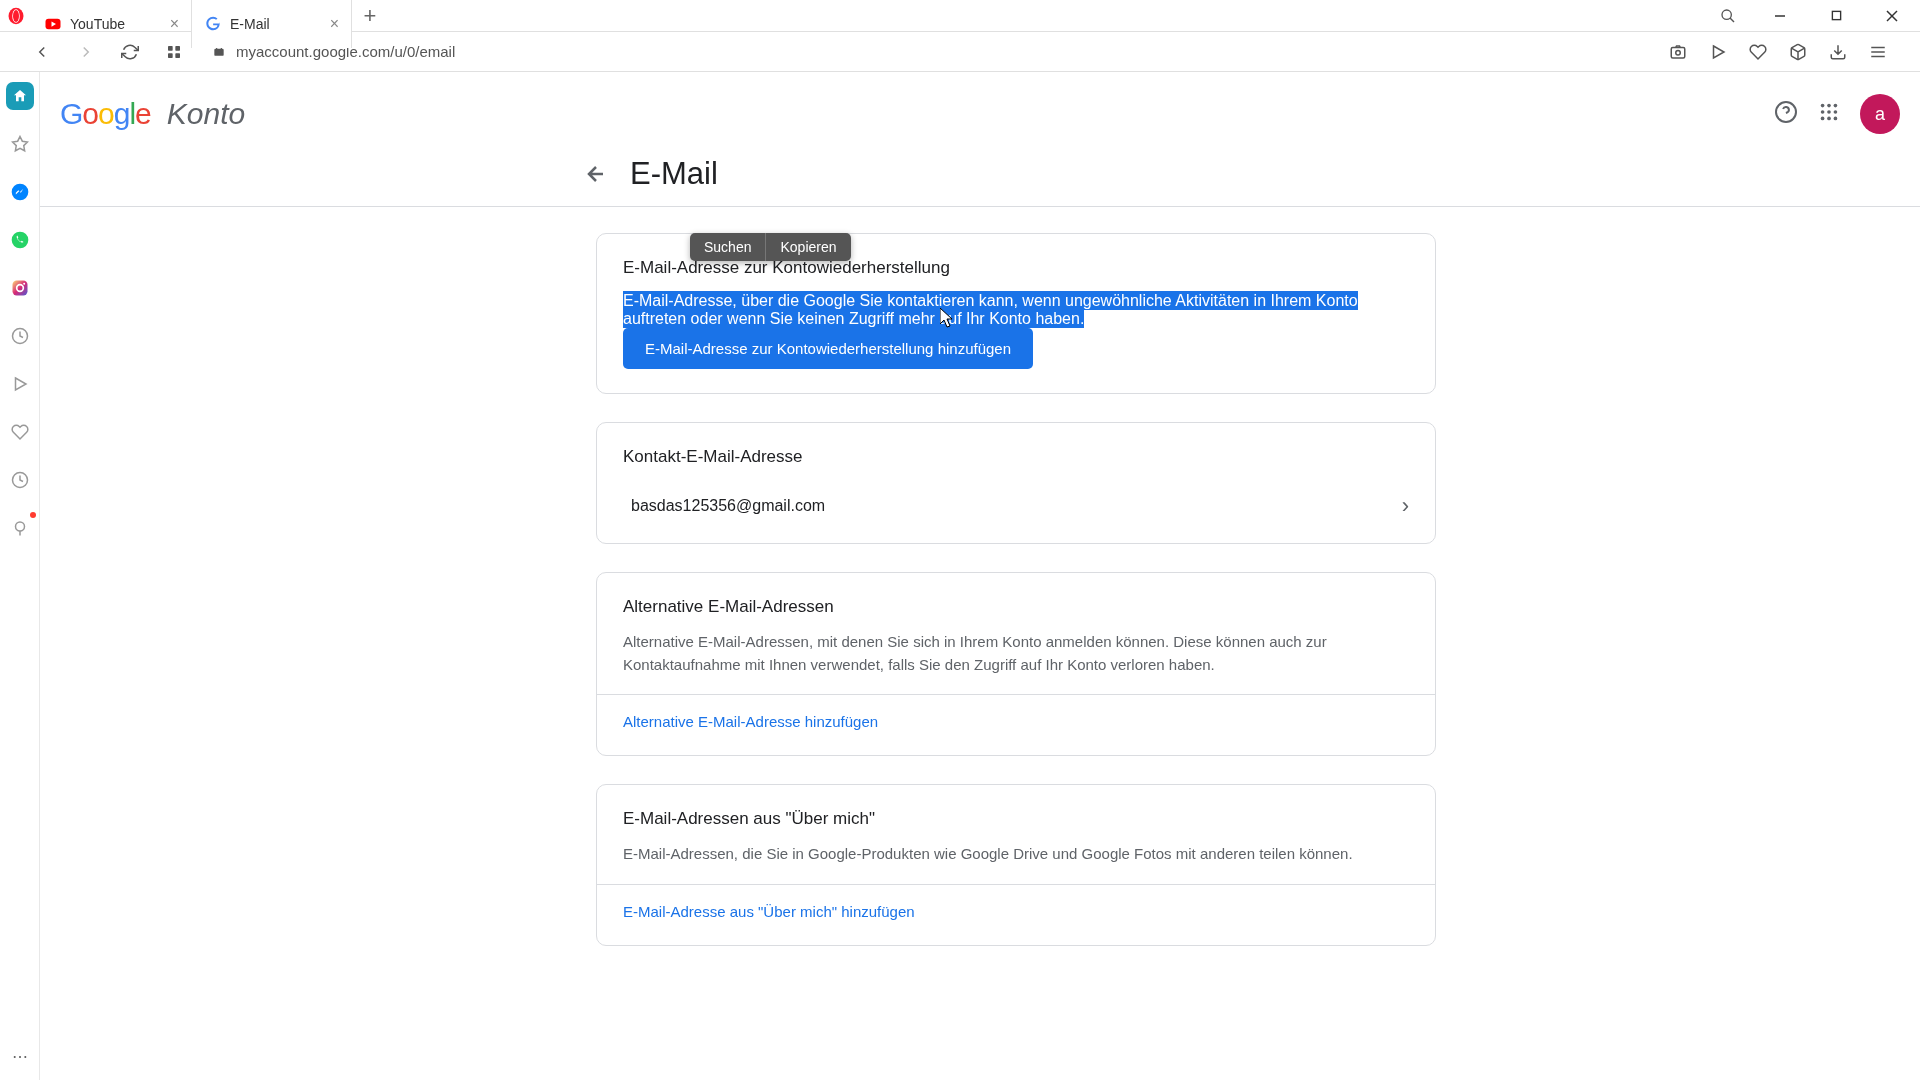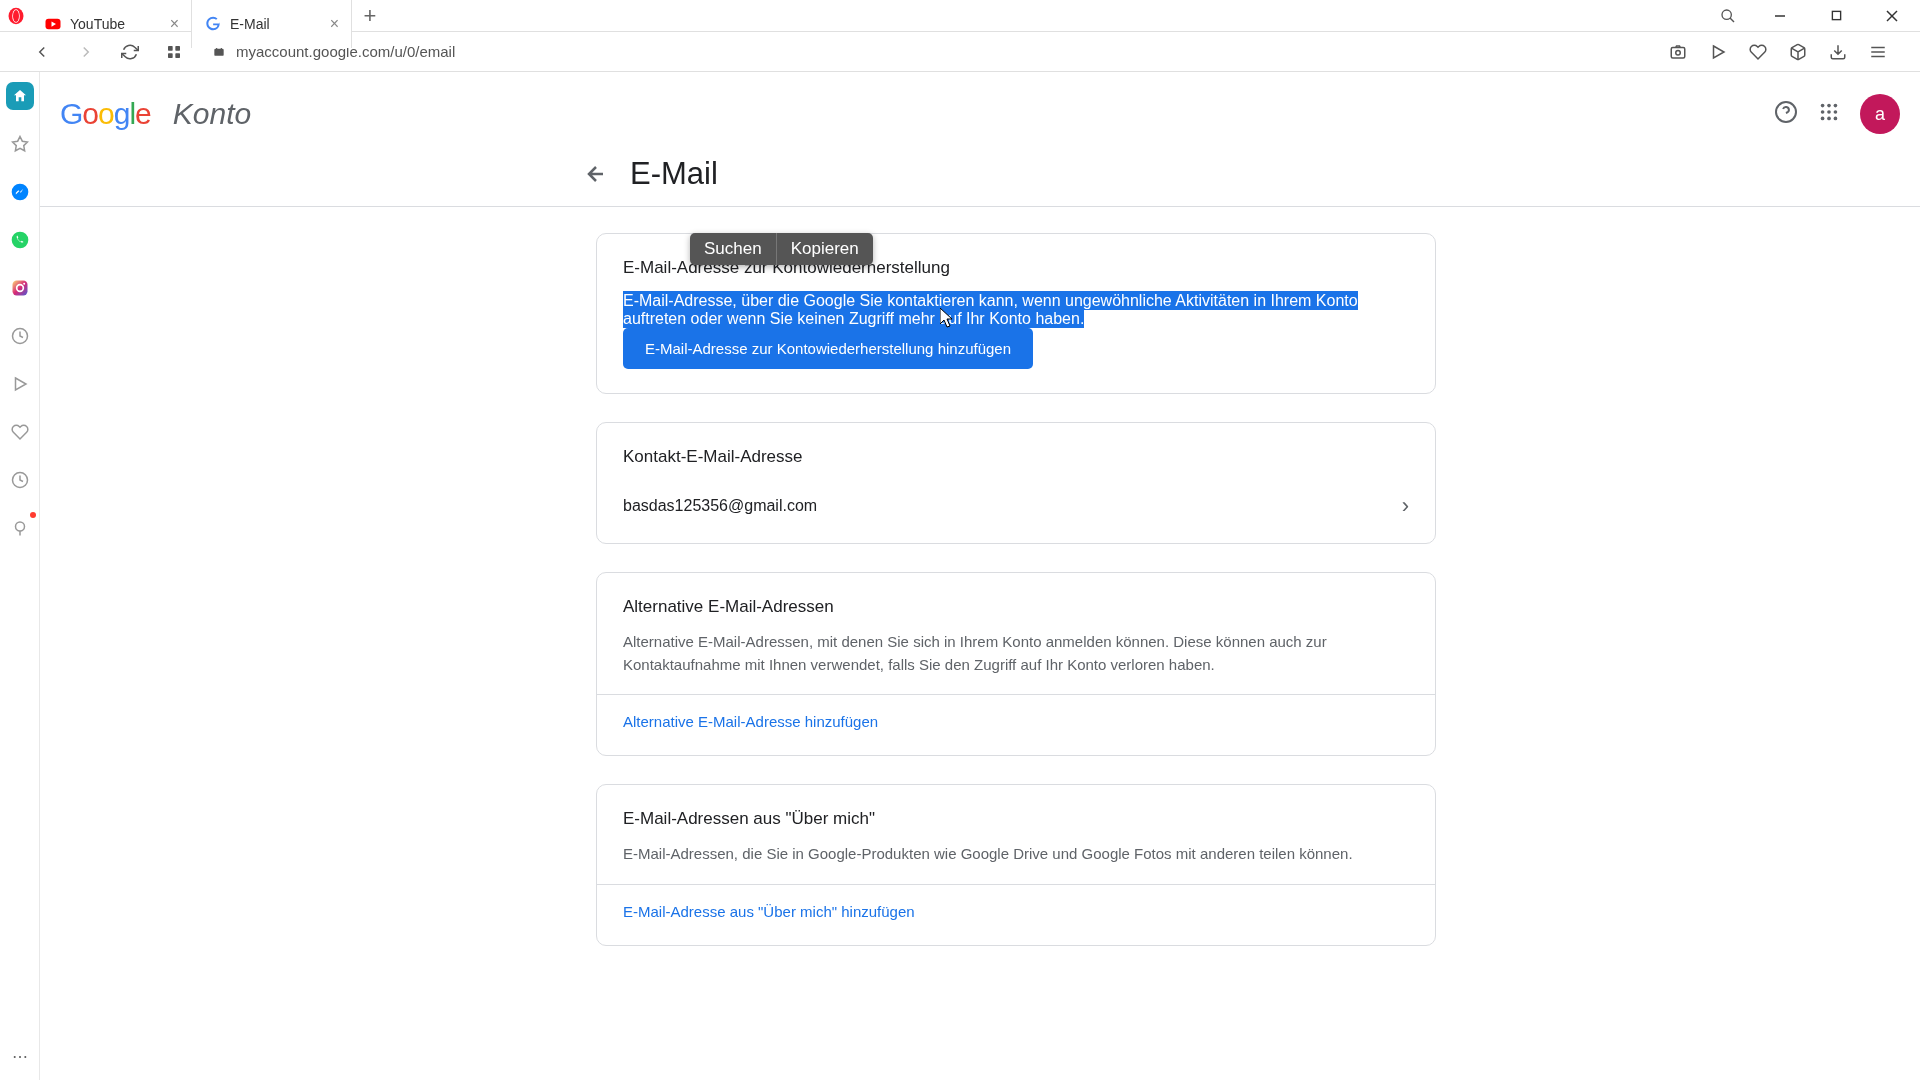--- a/index.html
+++ b/index.html
@@ -33,21 +33,21 @@
     .side-rail { position: absolute; left: 0; top: 72px; bottom: 0; width: 40px; background: #fff; border-right: 1px solid #e8e8e8; display: flex; flex-direction: column; align-items: center; padding-top: 10px; gap: 20px; }
     .rail-icon { width: 28px; height: 28px; display: flex; align-items: center; justify-content: center; border-radius: 6px; cursor: pointer; position: relative; }
     .rail-icon.home { background: #1a9cb7; color: #fff; border-radius: 7px; }
     .rail-dots { position: absolute; bottom: 14px; left: 0; width: 40px; display: flex; justify-content: center; color: #666; cursor: pointer; }
     
     
     .content { position: absolute; left: 40px; top: 72px; right: 0; bottom: 0; background: #fff; overflow-y: auto; }
     
     
     .g-header { height: 84px; display: flex; align-items: center; padding: 0 20px; }
-    .g-logo { display: flex; align-items: baseline; gap: 22px; }
+    .g-logo { display: flex; align-items: baseline; gap: 16px; }
     .g-logo-text { font-size: 30px; font-weight: 400; letter-spacing: -1px; }
     .g-konto { font-size: 30px; color: #5f6368; font-weight: 400; font-style: italic; }
     .g-header-right { margin-left: auto; display: flex; align-items: center; gap: 20px; }
     .g-help { color: #5f6368; cursor: pointer; }
     .g-apps { color: #5f6368; cursor: pointer; }
     .g-avatar { width: 40px; height: 40px; border-radius: 50%; background: #c2185b; color: #fff; display: flex; align-items: center; justify-content: center; font-size: 18px; cursor: pointer; }
     
     
     .page-title-row { display: flex; align-items: center; padding: 0 0 14px 0; margin-left: 540px; gap: 18px; border-bottom: 1px solid #dadce0; margin-right: 0; }
     .page-title-row-wrap { border-bottom: 1px solid #dadce0; }
@@ -55,27 +55,27 @@
     .page-title { font-size: 31px; color: #202124; font-weight: 400; }
     
     
     .cards-wrap { width: 840px; margin-left: 556px; padding-top: 26px; padding-bottom: 30px; }
     .card { border: 1px solid #dadce0; border-radius: 10px; margin-bottom: 28px; padding: 24px 26px; }
     .card-title { font-size: 17px; color: #202124; margin-bottom: 14px; font-weight: 400; }
     .card-desc { font-size: 15px; color: #5f6368; line-height: 1.5; margin-bottom: 18px; }
     .sel-text { background: #1a73e8; color: #fff; padding: 1px 0; }
     .primary-btn { display: inline-block; background: #1a73e8; color: #fff; padding: 12px 22px; border-radius: 5px; font-size: 15px; font-weight: 500; cursor: pointer; border: none; }
     .link-btn { color: #1a73e8; font-size: 15px; font-weight: 500; cursor: pointer; background: none; border: none; padding: 0; }
-    .email-row { display: flex; align-items: center; justify-content: space-between; cursor: pointer; padding-top: 12px; }
+    .email-row { display: flex; align-items: center; justify-content: space-between; cursor: pointer; padding-top: 12px; margin-left: 8px; }
     .email-val { font-size: 16px; color: #202124; }
     .chev { color: #5f6368; font-size: 22px; }
     .card-sep { border-top: 1px solid #dadce0; margin: 18px -26px 18px -26px; }
     
     
-    .sel-popup { position: absolute; top: 233px; left: 690px; background: #555; border-radius: 5px; display: flex; overflow: hidden; font-size: 17px; color: #fff; box-shadow: 0 2px 6px rgba(0,0,0,0.3); }
+    .sel-popup { position: absolute; top: 233px; left: 690px; background: #555; border-radius: 5px; display: flex; overflow: hidden; font-size: 14px; color: #fff; box-shadow: 0 2px 6px rgba(0,0,0,0.3); }
     .sel-popup-item { padding: 6px 14px; cursor: pointer; }
     .sel-popup-sep { width: 1px; background: #777; }
     .sel-popup::after { content: ''; position: absolute; bottom: -6px; left: 50px; border: 6px solid transparent; border-top-color: #555; border-bottom: none; }
     
     
     .cursor { position: absolute; top: 308px; left: 940px; pointer-events: none; z-index: 1000; }
     
     
     .scroll-track { position: absolute; right: 0; top: 72px; bottom: 0; width: 14px; background: #f1f1f1; }
     .scroll-up { position: absolute; right: 0; top: 72px; width: 14px; height: 16px; display: flex; align-items: center; justify-content: center; color: #888; font-size: 10px; }

